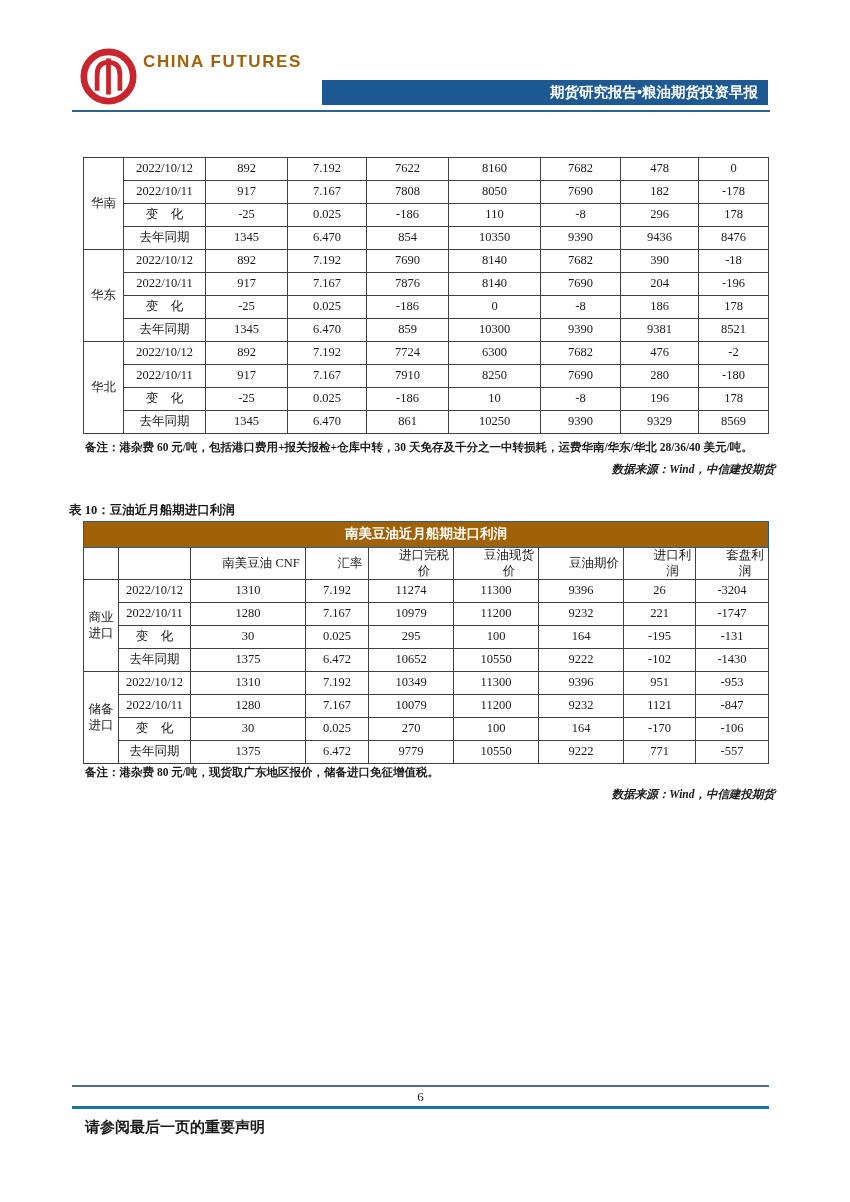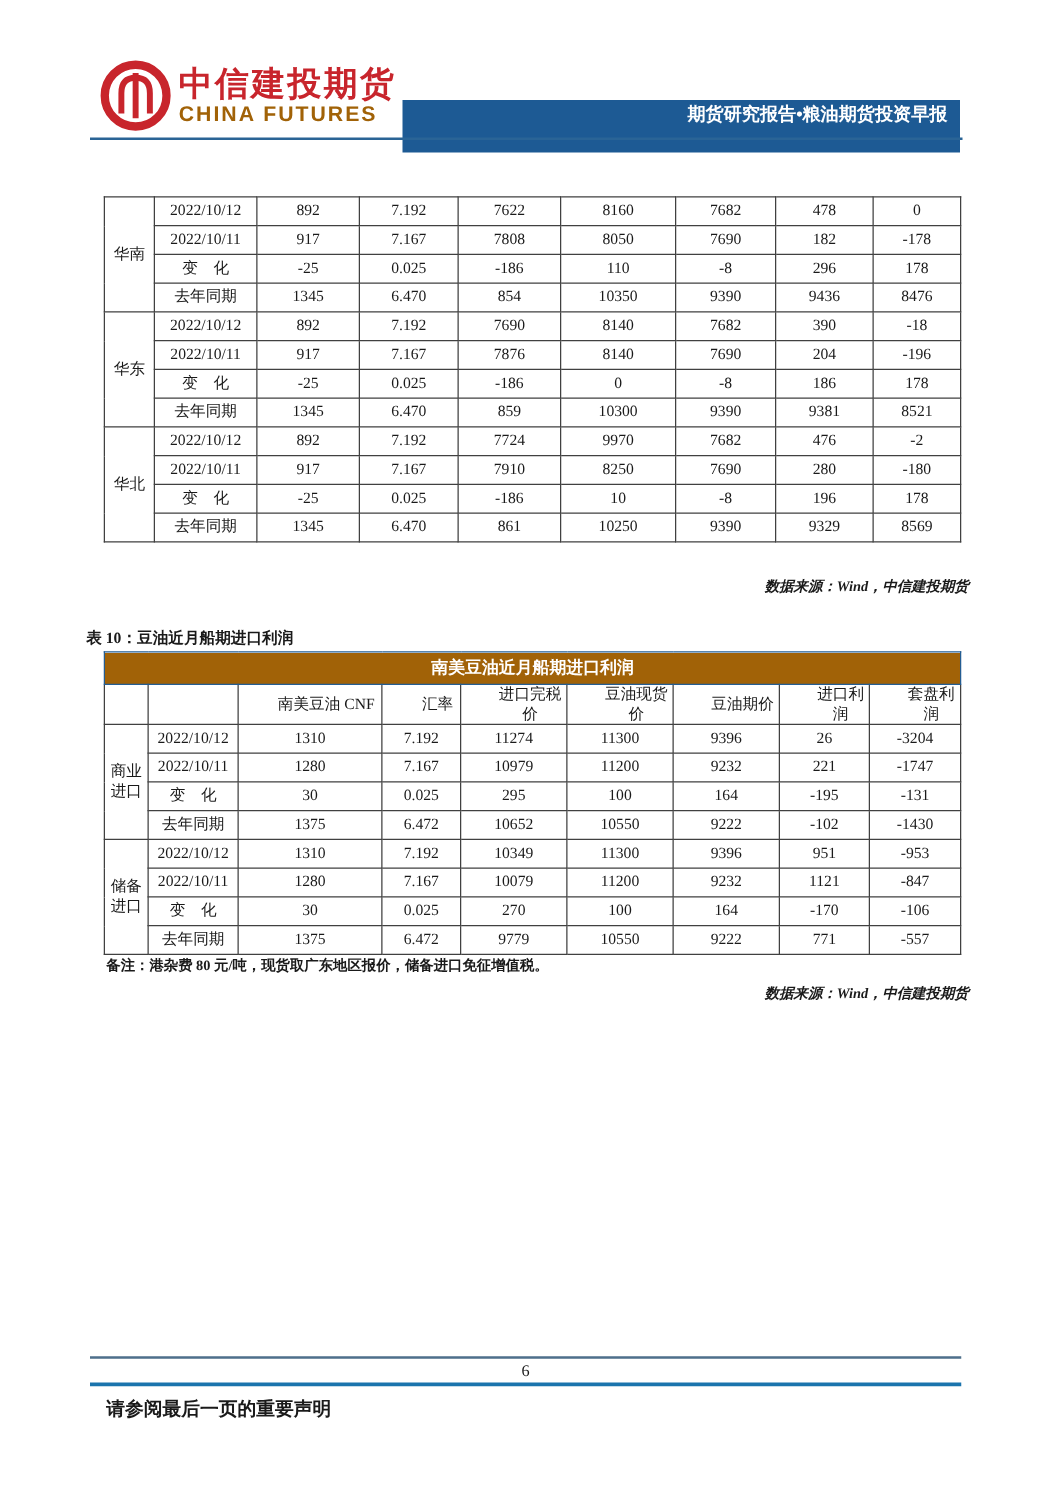--- a/index.html
+++ b/index.html
@@ -9,21 +9,21 @@
     font-family:"Liberation Serif","DejaVu Serif",serif; color:#1a1a1a;
   }
   .page { position:absolute; left:0; top:0; width:850px; height:1202px; background:#fff; overflow:hidden; }
 
   
   .logo-emblem { position:absolute; left:80px; top:48px; width:57px; height:57px; }
   .logo-text { position:absolute; left:143px; top:52px; font-family:"Liberation Sans",sans-serif; }
   .logo-cn { font-size:27px; font-weight:bold; color:#c8252c; letter-spacing:2px; line-height:30px; }
   .logo-en { font-size:17px; font-weight:bold; color:#a16207; letter-spacing:1.6px; line-height:20px; }
   .banner {
-    position:absolute; left:322px; top:80px; width:446px; height:42px;
+    position:absolute; left:322px; top:80px; width:446px; height:25px;
     background:#1d5a94; color:#ffffff; font-family:"Liberation Sans",sans-serif;
     font-weight:bold; font-size:14.5px; line-height:25px; text-align:right; padding-right:10px;
   }
   .header-rule { position:absolute; left:72px; top:110px; width:698px; height:2px; background:#2a6496; }
 
   
   table { border-collapse:collapse; table-layout:fixed; width:685px; }
   td, th {
     border:1px solid #404040; text-align:center; vertical-align:middle;
     font-size:12.5px; font-weight:normal; height:23px; padding:0 2px; overflow:hidden;
@@ -56,21 +56,20 @@
 <body>
 
 <div class="page">
 
   <svg class="logo-emblem" viewBox="0 0 60 60">
     <circle cx="30" cy="30" r="26" fill="none" stroke="#c8252c" stroke-width="7"></circle>
     <path d="M18 45 V28 Q18 15 30 15 Q42 15 42 28 V45" fill="none" stroke="#c8252c" stroke-width="5"></path>
     <path d="M30 11 V49" fill="none" stroke="#c8252c" stroke-width="5"></path>
   </svg>
   <div class="logo-text">
-    <div class="logo-cn">中信建投期货</div>
     <div class="logo-en">CHINA FUTURES</div>
   </div>
   <div class="banner">期货研究报告•粮油期货投资早报</div>
   <div class="header-rule"></div>
 
   <table class="t1">
     <colgroup>
       <col style="width:40px">
         <col style="width:82px">
         <col style="width:82px">
@@ -163,21 +162,21 @@
           <td>9390</td>
           <td>9381</td>
           <td>8521</td>
         </tr>
         <tr>
           <th rowspan="4" class="group-label">华北</th>
           <td>2022/10/12</td>
           <td>892</td>
           <td>7.192</td>
           <td>7724</td>
-          <td>9970</td>
+          <td>6300</td>
           <td>7682</td>
           <td>476</td>
           <td>-2</td>
         </tr>
         <tr>
           <td>2022/10/11</td>
           <td>917</td>
           <td>7.167</td>
           <td>7910</td>
           <td>8250</td>
@@ -201,20 +200,21 @@
           <td>6.470</td>
           <td>861</td>
           <td>10250</td>
           <td>9390</td>
           <td>9329</td>
           <td>8569</td>
         </tr>
       </tbody>
   </table>
 
+  <div class="note n1">备注：港杂费 60 元/吨，包括港口费用+报关报检+仓库中转，30 天免存及千分之一中转损耗，运费华南/华东/华北 28/36/40 美元/吨。</div>
   <div class="source s1">数据来源：Wind，中信建投期货</div>
 
   <div class="caption">表 10：豆油近月船期进口利润</div>
 
   <table class="t2">
     <colgroup>
       <col style="width:35px">
         <col style="width:72px">
         <col style="width:115px">
       <col style="width:63px">

